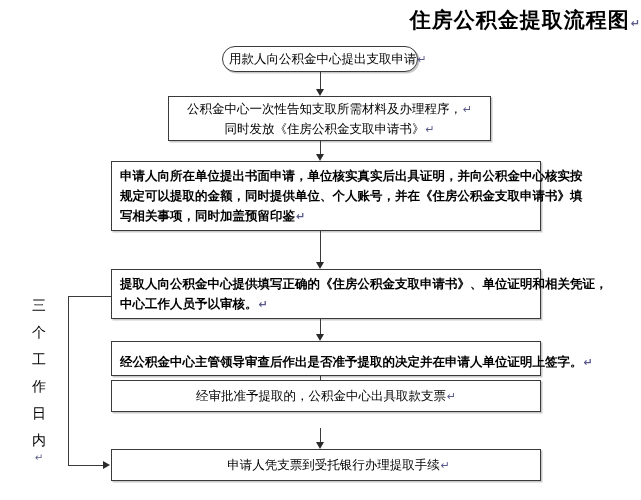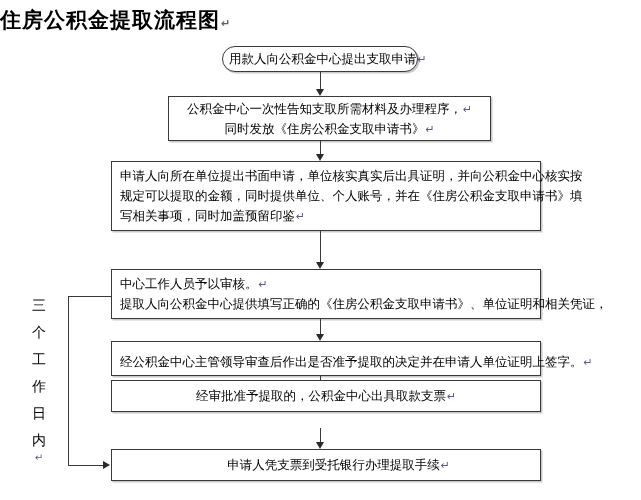--- a/index.html
+++ b/index.html
@@ -16,21 +16,21 @@
   #flowchart {
     position: relative;
     width: 641px;
     height: 500px;
   }
   .title {
     position: absolute;
     left: 0;
     top: 6px;
     width: 641px;
-    text-align: left;
+    text-align: right;
     font-size: 21px;
     font-weight: bold;
     color: #000;
     letter-spacing: 1px;
     white-space: nowrap;
   }
   .node {
     position: absolute;
     box-sizing: border-box;
     border: 1px solid #3a3a3a;
@@ -45,20 +45,21 @@
   }
   .node .line {
     display: block;
     white-space: nowrap;
   }
   .node.center .line {
     text-align: center;
   }
   .node.just {
     padding: 3px 7px 3px 8px;
+    font-weight: bold;
   }
   .node.just .line {
     text-align: left;
   }
   .node.center {
     padding: 3px 6px;
   }
   .pilcrow {
     color: #5a5a8a;
     font-size: 11px;
@@ -136,22 +137,22 @@
   <div class="node just" style="left:111px; top:161px; width:430px; height:70px;">
     <span class="line"><span>申请人向所在单位提出书面申请，单位核实真实后出具证明，并向公积金中心核实按</span><span class="pilcrow"></span></span>
     <span class="line"><span>规定可以提取的金额，同时提供单位、个人账号，并在《住房公积金支取申请书》填</span><span class="pilcrow"></span></span>
     <span class="line"><span>写相关事项，同时加盖预留印鉴</span><span class="pilcrow">↵</span></span>
   </div>
 
   <div class="vline" style="left:320px; top:231px; height:33px;"></div>
   <div class="arrow-down" style="left:315.5px; top:262px;"></div>
 
   <div class="node just" style="left:111px; top:269px; width:430px; height:50px;">
+    <span class="line"><span>提取人向公积金中心提供填写正确的《住房公积金支取申请书》、单位证明和相关凭证，</span><span class="pilcrow"></span></span>
     <span class="line"><span>中心工作人员予以审核。</span><span class="pilcrow">↵</span></span>
-    <span class="line"><span>提取人向公积金中心提供填写正确的《住房公积金支取申请书》、单位证明和相关凭证，</span><span class="pilcrow"></span></span>
   </div>
 
   <div class="vline" style="left:320px; top:319px; height:17px;"></div>
   <div class="arrow-down" style="left:315.5px; top:334px;"></div>
 
   <div class="node just" style="left:111px; top:341px; width:430px; height:35px;justify-content:flex-end;">
     <span class="line"><span>经公积金中心主管领导审查后作出是否准予提取的决定并在申请人单位证明上签字。</span><span class="pilcrow">↵</span></span>
   </div>
 
   <div class="vline" style="left:320px; top:376px; height:16px;"></div>

